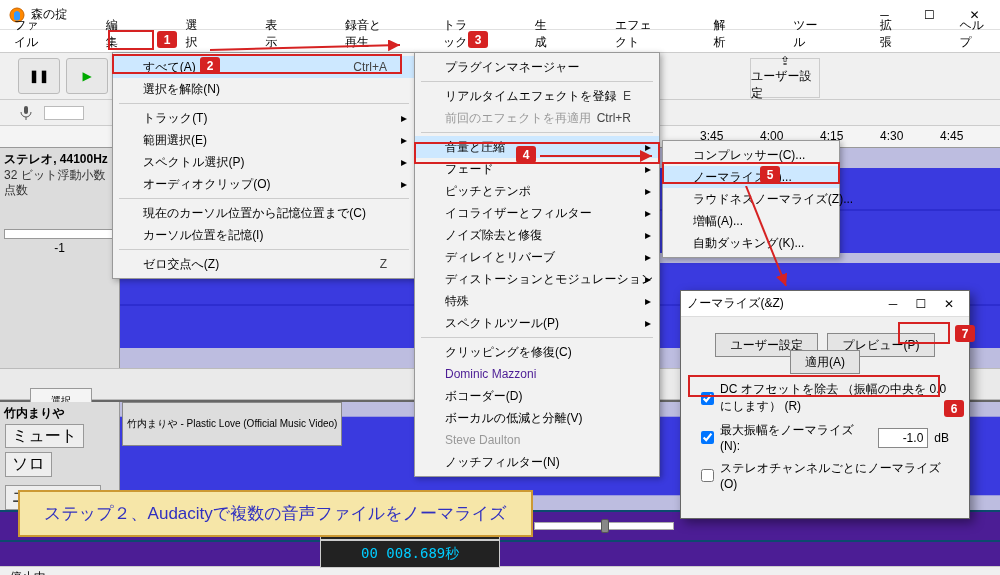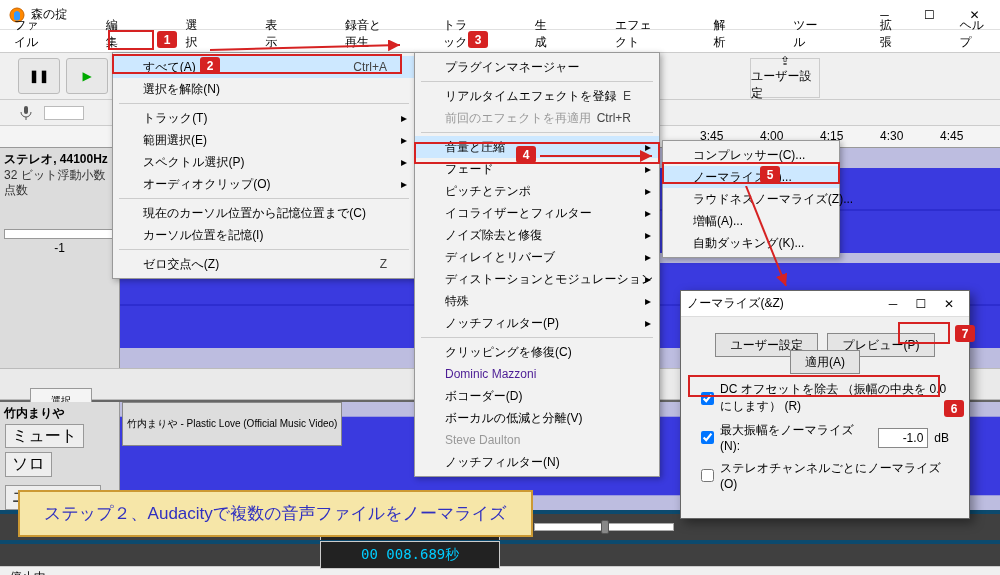--- a/index.html
+++ b/index.html
@@ -38,21 +38,21 @@
 .track1 { height:220px; display:flex; }
 .track1 .waveform { background:#b8b8d8; }
 .track2 { height:110px; display:flex; border-top:2px solid #666; }
 .track2 .waveform { background:#b8b8d8; }
 
 
 .selrow { height:32px; background:#eaeaea; border-top:1px solid #bbb; border-bottom:1px solid #bbb; display:flex; align-items:center; padding-left:30px;}
 .selbtn { border:1px solid #999; padding:5px 20px; background:#f4f4f4; cursor:pointer; font-size:10px;margin-top:33px;}
 
 
-.bottombar { height:30px; background:#404040; border-top:4px solid #0c4a6e; display:flex; align-items:center; padding:0 10px; position:relative;}
+.bottombar { height:30px; background:#4c1d95; border-top:2px solid #0c4a6e; display:flex; align-items:center; padding:0 10px; position:relative;}
 .timebox { border:1px solid #ccc; padding:4px 40px; background:#222; color:#0cf; font-family:monospace; font-size:14px; margin-left:310px;}
 .statusbar { height:22px; background:#f0f0f0; border-top:1px solid #ccc; display:flex; align-items:center; padding-left:10px; font-size:11px;}
 
 
 .menu { position:absolute; background:#f2f2f2; border:1px solid #999; box-shadow:2px 2px 6px rgba(0,0,0,.3); z-index:50; padding:3px 0;}
 .menu .row { display:flex; align-items:center; height:22px; padding:0 26px 0 30px; white-space:nowrap; cursor:pointer; position:relative;}
 .menu .row.hi { background:#cde8ff; }
 .menu .row .sc { position:absolute; right:28px; color:#444; }
 .menu .row .arrow { position:absolute; right:8px; }
 .menu .sep { height:1px; background:#ccc; margin:3px 6px; }
@@ -262,21 +262,21 @@
     </div>
   <div class="row">
       <span>ディストーションとモジュレーション</span>
       <span class="arrow">▸</span>
     </div>
   <div class="row">
       <span>特殊</span>
       <span class="arrow">▸</span>
     </div>
   <div class="row">
-      <span>ノッチフィルター(P)</span>
+      <span>スペクトルツール(P)</span>
       <span class="arrow">▸</span>
     </div>
   <div class="sep"></div>
   <div class="row">クリッピングを修復(C)</div>
   <div class="row" style="color:#4c1d95">Dominic Mazzoni</div>
   <div class="row">ボコーダー(D)</div>
   <div class="row">ボーカルの低減と分離(V)</div>
   <div class="row" style="color:#999">Steve Daulton</div>
   <div class="row">ノッチフィルター(N)</div>
 </div>

